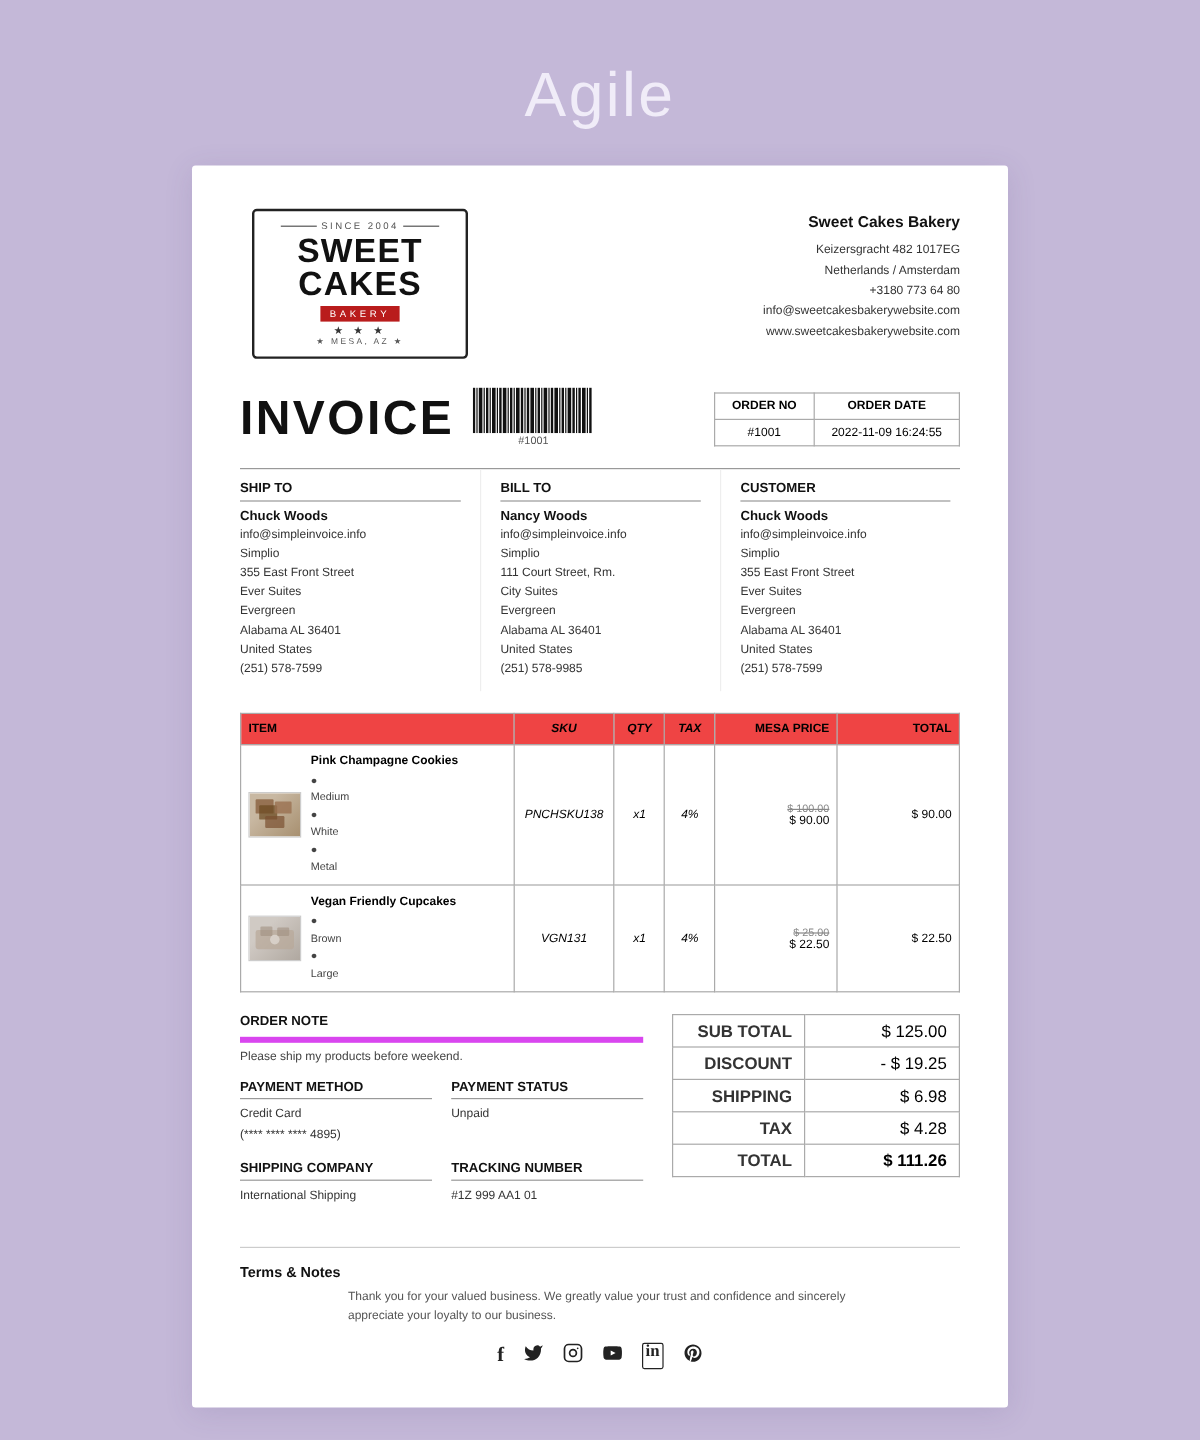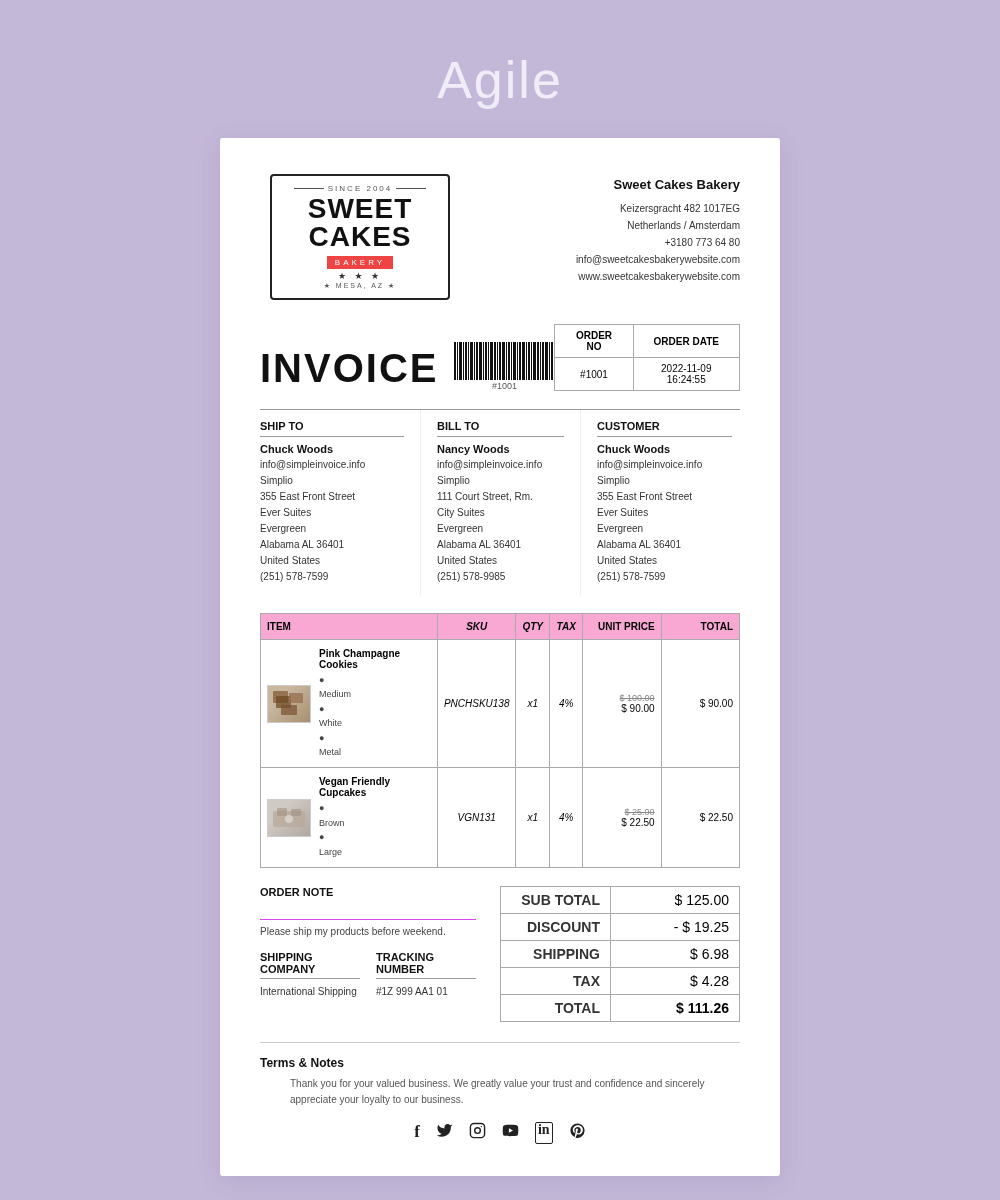--- a/index.html
+++ b/index.html
@@ -15,21 +15,21 @@
     .page-title {
       color: #f0ecf8;
       font-size: 52px;
       font-weight: 300;
       letter-spacing: 2px;
       margin-bottom: 28px;
       margin-top: 20px;
     }
     .invoice-card {
       background: #fff;
-      width: 560px;
+      width: 680px;
       border-radius: 3px;
       box-shadow: 0 4px 24px rgba(80,60,120,0.13);
       padding: 36px 40px 32px 40px;
     }
 
     
     .inv-header {
       display: flex;
       justify-content: space-between;
       align-items: flex-start;
@@ -67,21 +67,21 @@
       background: #555;
     }
     .logo-main-text {
       font-size: 28px;
       font-weight: 900;
       letter-spacing: 1px;
       color: #111;
       line-height: 1;
     }
     .logo-sub {
-      background: #ef4444;
+      background: #b91c1c;
       color: #fff;
       font-size: 8px;
       letter-spacing: 3px;
       padding: 2px 8px;
       margin: 2px 0;
       display: inline-block;
     }
     .logo-stars {
       font-size: 9px;
       color: #333;
@@ -171,21 +171,21 @@
       width: 100%;
       border-collapse: collapse;
       margin-bottom: 18px;
       font-size: 10px;
     }
     .items-table th {
       border: 1px solid #aaa;
       padding: 7px 6px;
       font-weight: bold;
       text-align: left;
-      background: #f9a8d4;
+      background: #ef4444;
     }
     .items-table th.right, .items-table td.right {
       text-align: right;
     }
     .items-table th.center, .items-table td.center {
       text-align: center;
       font-style: italic;
     }
     .items-table td {
       border: 1px solid #aaa;
@@ -254,22 +254,22 @@
       flex: 1;
       padding-right: 24px;
     }
     .right-bottom {
       width: 240px;
     }
     .section-heading {
       font-size: 11px;
       font-weight: bold;
       color: #111;
-      border-bottom: 1px solid #d946ef;
-      padding-bottom: 21px;
+      border-bottom: 5px solid #d946ef;
+      padding-bottom: 7px;
       margin-bottom: 6px;
     }
     .order-note-text {
       font-size: 10px;
       color: #444;
       margin-bottom: 14px;
     }
     .payment-grid {
       display: grid;
       grid-template-columns: 1fr 1fr;
@@ -475,21 +475,21 @@
     </div>
   </div>
 
   <table class="items-table">
     <thead>
       <tr>
         <th style="width:38%;">ITEM</th>
         <th class="center" style="width:14%;">SKU</th>
         <th class="center" style="width:7%;">QTY</th>
         <th class="center" style="width:7%;">TAX</th>
-        <th class="right" style="width:17%;">UNIT PRICE</th>
+        <th class="right" style="width:17%;">MESA PRICE</th>
         <th class="right" style="width:17%;">TOTAL</th>
       </tr>
     </thead>
     <tbody>
 
       <tr>
         <td>
           <div class="item-row-content">
             <div class="item-thumb">
               <div class="item-thumb-inner">
@@ -554,20 +554,33 @@
       </tr>
     </tbody>
   </table>
 
   <div class="bottom-section">
     <div class="left-bottom">
 
       <div class="section-heading">ORDER NOTE</div>
       <div class="order-note-text">Please ship my products before weekend.</div>
 
+      <div class="payment-grid">
+        <div class="payment-block">
+          <div class="pay-label">PAYMENT METHOD</div>
+          <div class="pay-value">
+            <span>Credit Card</span><br>
+            <span>(**** **** **** 4895)</span>
+          </div>
+        </div>
+        <div class="payment-block">
+          <div class="pay-label">PAYMENT STATUS</div>
+          <div class="pay-value">Unpaid</div>
+        </div>
+      </div>
 
       <div class="payment-grid">
         <div class="payment-block">
           <div class="pay-label">SHIPPING COMPANY</div>
           <div class="pay-value">International Shipping</div>
         </div>
         <div class="payment-block">
           <div class="pay-label">TRACKING NUMBER</div>
           <div class="pay-value">#1Z 999 AA1 01</div>
         </div>

